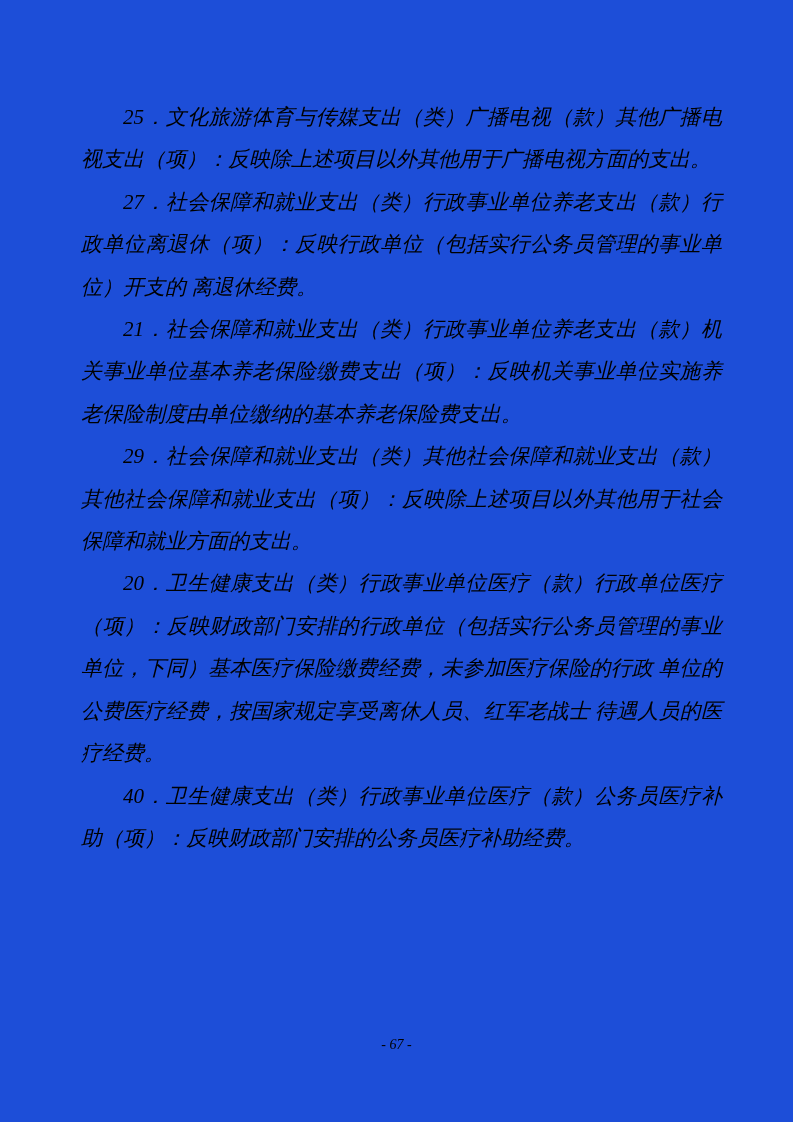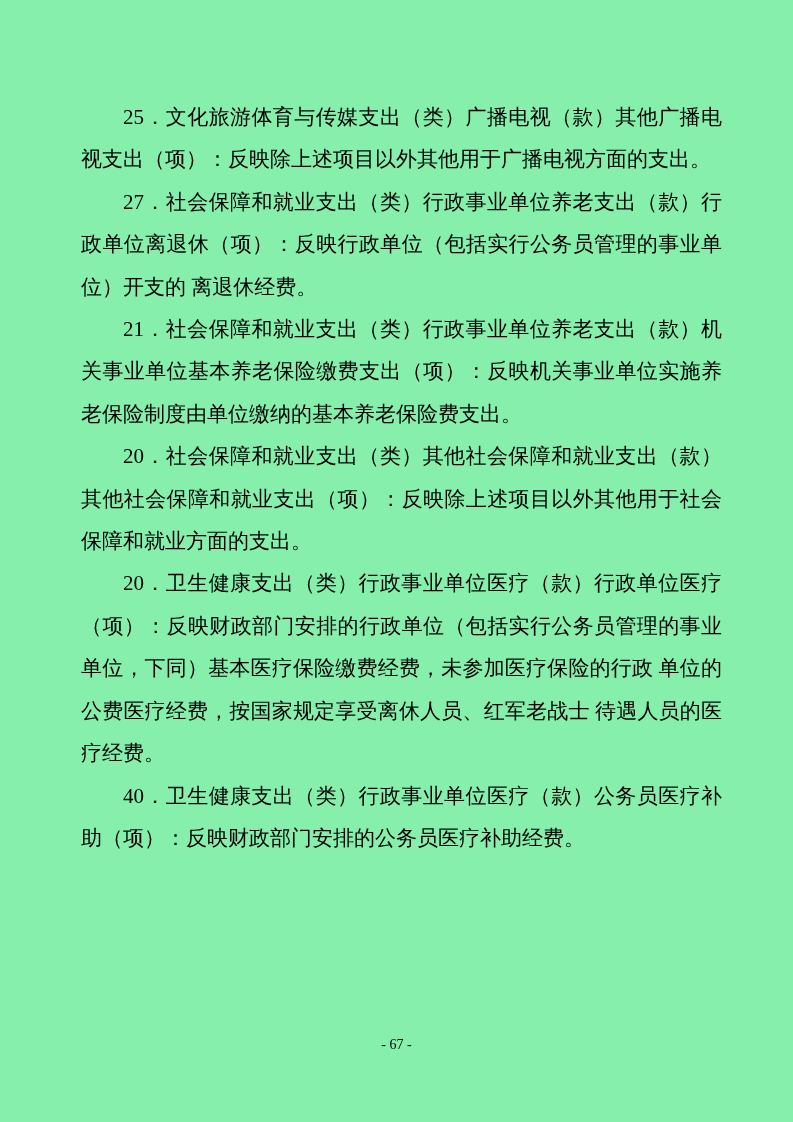--- a/index.html
+++ b/index.html
@@ -4,24 +4,25 @@
 <style>
   html, body {
     margin: 0;
     padding: 0;
     background: #ffffff;
   }
   .page {
     position: relative;
     width: 793px;
     height: 1122px;
-    background: #86efac;
+    background: #1d4ed8;
     overflow: hidden;
     font-family: "Liberation Serif", "DejaVu Serif", serif;
     color: #000000;
+    font-style: italic;
   }
   .content {
     position: absolute;
     left: 81px;
     top: 96px;
     width: 641px;
     font-size: 21px;
     line-height: 42.4px;
     text-align: justify;
   }
@@ -43,18 +44,18 @@
   }
 </style>
 </head>
 <body>
 
 <div class="page">
   <div class="content">
     <p>25．文化旅游体育与传媒支出（类）广播电视（款）其他广播电视支出（项）：反映除上述项目以外其他用于广播电视方面的支出。</p>
     <p>27．社会保障和就业支出（类）行政事业单位养老支出（款）行政单位离退休（项）：反映行政单位（包括实行公务员管理的事业单位）开支的 离退休经费。</p>
     <p>21．社会保障和就业支出（类）行政事业单位养老支出（款）机关事业单位基本养老保险缴费支出（项）：反映机关事业单位实施养老保险制度由单位缴纳的基本养老保险费支出。</p>
-    <p>20．社会保障和就业支出（类）其他社会保障和就业支出（款）其他社会保障和就业支出（项）：反映除上述项目以外其他用于社会保障和就业方面的支出。</p>
+    <p>29．社会保障和就业支出（类）其他社会保障和就业支出（款）其他社会保障和就业支出（项）：反映除上述项目以外其他用于社会保障和就业方面的支出。</p>
     <p>20．卫生健康支出（类）行政事业单位医疗（款）行政单位医疗（项）：反映财政部门安排的行政单位（包括实行公务员管理的事业单位，下同）基本医疗保险缴费经费，未参加医疗保险的行政 单位的公费医疗经费，按国家规定享受离休人员、红军老战士 待遇人员的医疗经费。</p>
     <p>40．卫生健康支出（类）行政事业单位医疗（款）公务员医疗补助（项）：反映财政部门安排的公务员医疗补助经费。</p>
   </div>
   <div class="footer">- 67 -</div>
 </div>
 
 </body></html>

